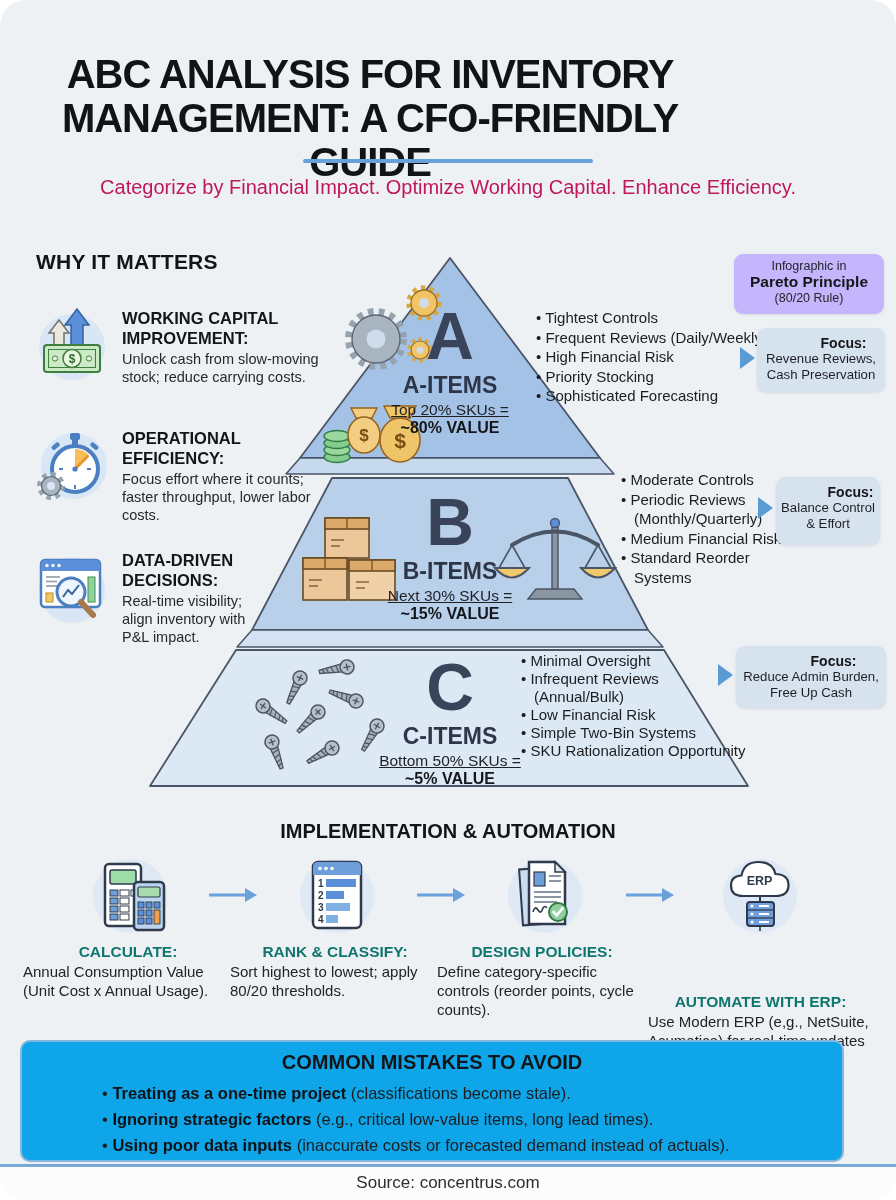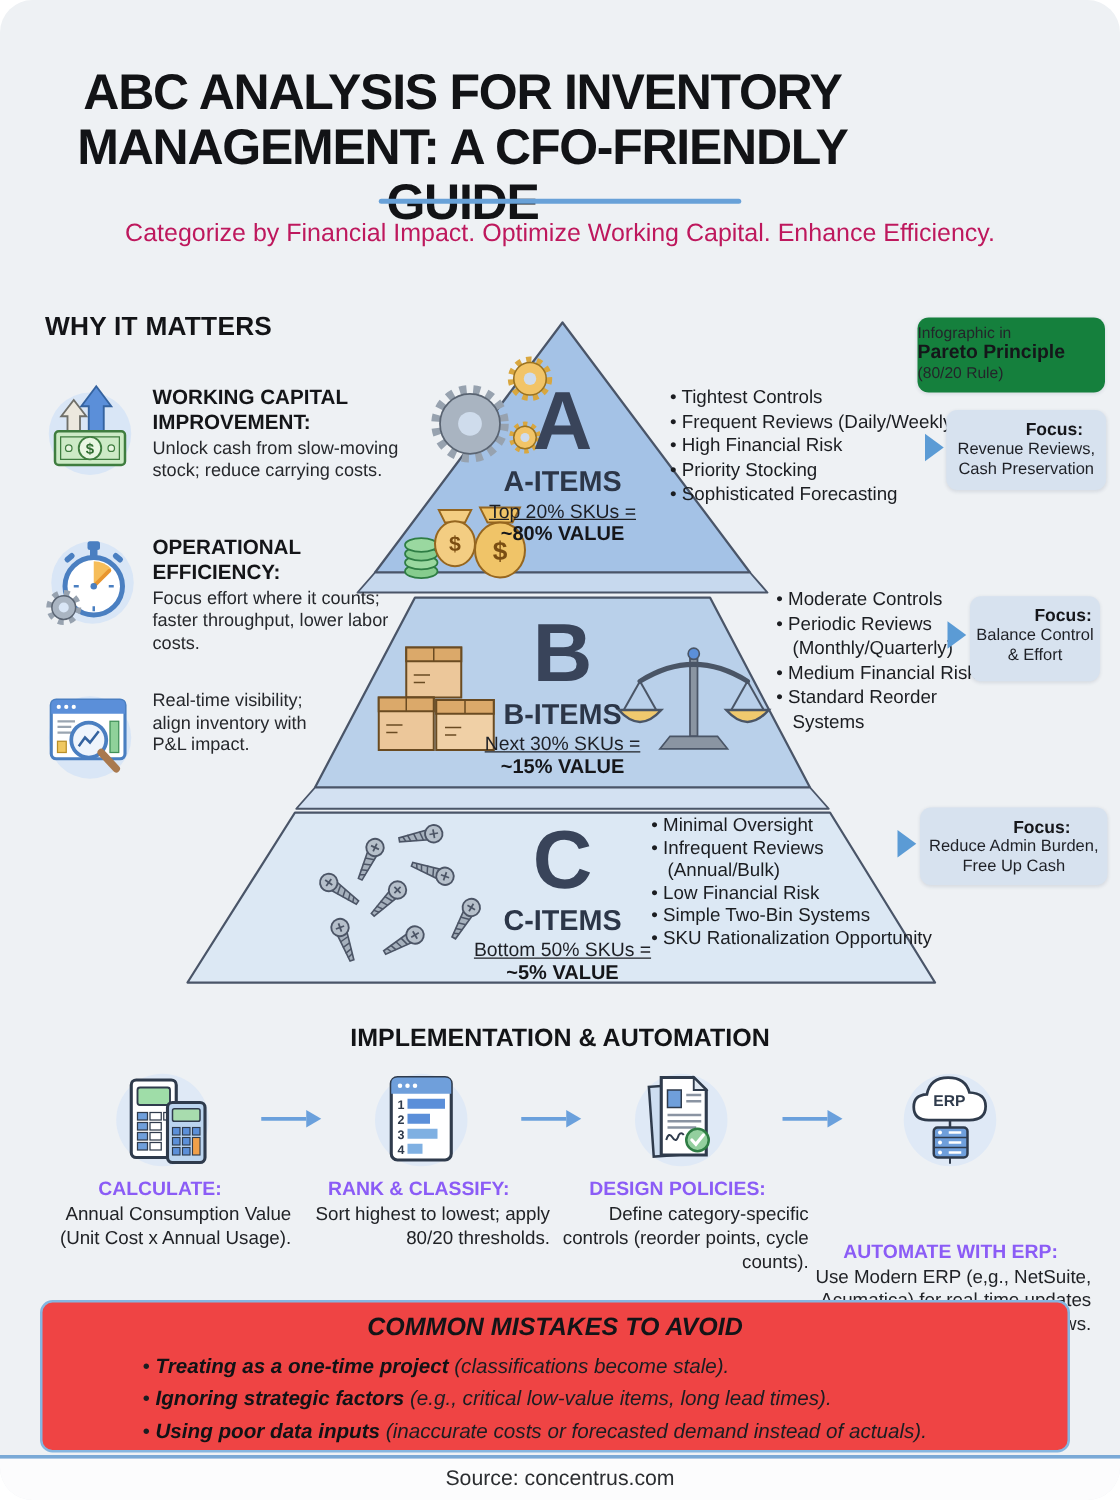--- a/index.html
+++ b/index.html
@@ -9,22 +9,22 @@
 
   .title{left:0;top:52px;width:740px;text-align:center;font-size:40px;line-height:1.1;
          font-weight:700;letter-spacing:-1px;color:#121316;}
   .divider{left:50%;top:159px;width:290px;height:4px;background:#68a1d8;transform:translateX(-50%);border-radius:2px;}
   .subtitle{left:0;top:176px;width:896px;text-align:center;font-size:20px;color:#be185d;font-weight:400;}
 
   .why-heading{left:36px;top:250px;font-size:21px;font-weight:700;color:#131417;letter-spacing:.2px;}
   .why-item-title{font-size:16.5px;font-weight:700;color:#141518;line-height:1.22;}
   .why-item-body{font-size:14.5px;color:#26282c;line-height:1.22;margin-top:3px;}
 
-  .pareto{left:734px;top:254px;width:150px;height:60px;background:#15803d;border-radius:9px;
-          box-shadow:0 1px 3px rgba(40,60,90,.12);padding-top:5px;box-sizing:border-box;}
+  .pareto{left:734px;top:254px;width:150px;height:60px;background:#c4b5fd;border-radius:9px;
+          box-shadow:0 1px 3px rgba(40,60,90,.12);text-align:center;padding-top:5px;box-sizing:border-box;}
   .pareto .l1,.pareto .l3{font-size:12.5px;color:#23252a;}
   .pareto .l2{font-size:15.5px;font-weight:700;color:#15161a;}
 
   .tier{text-align:center;transform:translateX(-50%);}
   .tier-letter{font-size:66px;line-height:.95;font-weight:700;color:#39445a;}
   .tier-name{font-size:23px;font-weight:700;color:#2c3648;margin-top:4px;}
   .tier-skus{font-size:15.5px;color:#1e2averify026;color:#1e2026;margin-top:2px;text-decoration:underline;}
   .tier-value{font-size:16px;font-weight:700;color:#15161a;}
 
   .blist{list-style:none;margin:0;padding:0;font-size:15px;line-height:19.5px;color:#1b1d21;}
@@ -33,25 +33,25 @@
   .blist-c{line-height:18px;}
 
   .focus{background:#d7e2ef;border-radius:9px;box-shadow:0 1px 3px rgba(40,60,90,.12);
          text-align:center;box-sizing:border-box;padding-top:7px;}
   .focus-title{font-size:14px;font-weight:700;color:#15161a;padding-left:45px;}
   .focus-line{font-size:13.2px;color:#1e2026;line-height:1.22;}
   .focus-arrow{width:0;height:0;border-top:11px solid transparent;border-bottom:11px solid transparent;
                border-left:15px solid #5b9bd5;}
 
   .impl-heading{left:0;top:820px;width:896px;text-align:center;font-size:20px;font-weight:700;color:#131417;}
-  .step-title{font-size:15.5px;font-weight:700;color:#8b5cf6;text-align:center;}
-  .step-body{font-size:15px;color:#212327;text-align:right;line-height:1.27;margin-top:1px;}
-
-  .mistakes{left:32px;top:1040px;width:824px;height:122px;border:2px solid #85b6e0;border-radius:10px;
-            background:#ef4444;box-sizing:border-box;font-style:italic;}
+  .step-title{font-size:15.5px;font-weight:700;color:#0f766e;text-align:center;}
+  .step-body{font-size:15px;color:#212327;text-align:left;line-height:1.27;margin-top:1px;}
+
+  .mistakes{left:20px;top:1040px;width:824px;height:122px;border:2px solid #85b6e0;border-radius:10px;
+            background:#0ea5e9;box-sizing:border-box;}
   .mistakes-heading{margin-top:9px;text-align:center;font-size:20px;font-weight:700;color:#131417;}
   .mlist{list-style:none;margin:6px 0 0 0;padding:0 0 0 80px;font-size:16.5px;line-height:26px;color:#1b1d21;}
   .mlist li::before{content:"•  ";}
   .mlist b{font-weight:700;color:#111215;}
 
   .footer-line{left:0;top:1164px;width:896px;height:3px;background:#7aa9d6;}
   .footer-strip{left:0;top:1167px;width:896px;height:33px;background:#fcfcfd;}
   .footer-text{left:0;top:1173px;width:896px;text-align:center;font-size:17px;color:#2b2d30;}
 </style>
 </head>
@@ -213,20 +213,21 @@
     <line x1="14" y1="31" x2="28" y2="31" stroke="#9aa5b1" stroke-width="1.8"></line>
     <line x1="14" y1="35.5" x2="25" y2="35.5" stroke="#9aa5b1" stroke-width="1.8"></line>
     <line x1="14" y1="40" x2="28" y2="40" stroke="#9aa5b1" stroke-width="1.8"></line>
     <rect x="14" y="47" width="7" height="9" fill="#f0c860" stroke="#b98f28" stroke-width="1"></rect>
     <rect x="56" y="31" width="7" height="25" fill="#8fd19a" stroke="#3f8f57" stroke-width="1"></rect>
     <circle cx="39" cy="46" r="14" fill="#eef4fc" fill-opacity="0.92" stroke="#4a7fc1" stroke-width="3"></circle>
     <polyline points="31,51 36,44 40,48 47,39" fill="none" stroke="#35639f" stroke-width="2"></polyline>
     <line x1="49" y1="56" x2="61" y2="69" stroke="#a9794e" stroke-width="6" stroke-linecap="round"></line>
   </svg>
   <div class="abs" style="left:122px;top:550px;width:190px;">
+    <div class="why-item-title">DATA-DRIVEN DECISIONS:</div>
     <div class="why-item-body" style="width:152px;">Real-time visibility; align inventory with P&amp;L impact.</div>
   </div>
 
   <div class="abs tier" style="left:450px;top:305px;width:300px;">
     <div class="tier-letter">A</div>
     <div class="tier-name">A-ITEMS</div>
     <div class="tier-skus">Top 20% SKUs =</div>
     <div class="tier-value">~80% VALUE</div>
   </div>
   <div class="abs tier" style="left:450px;top:491px;width:300px;">

